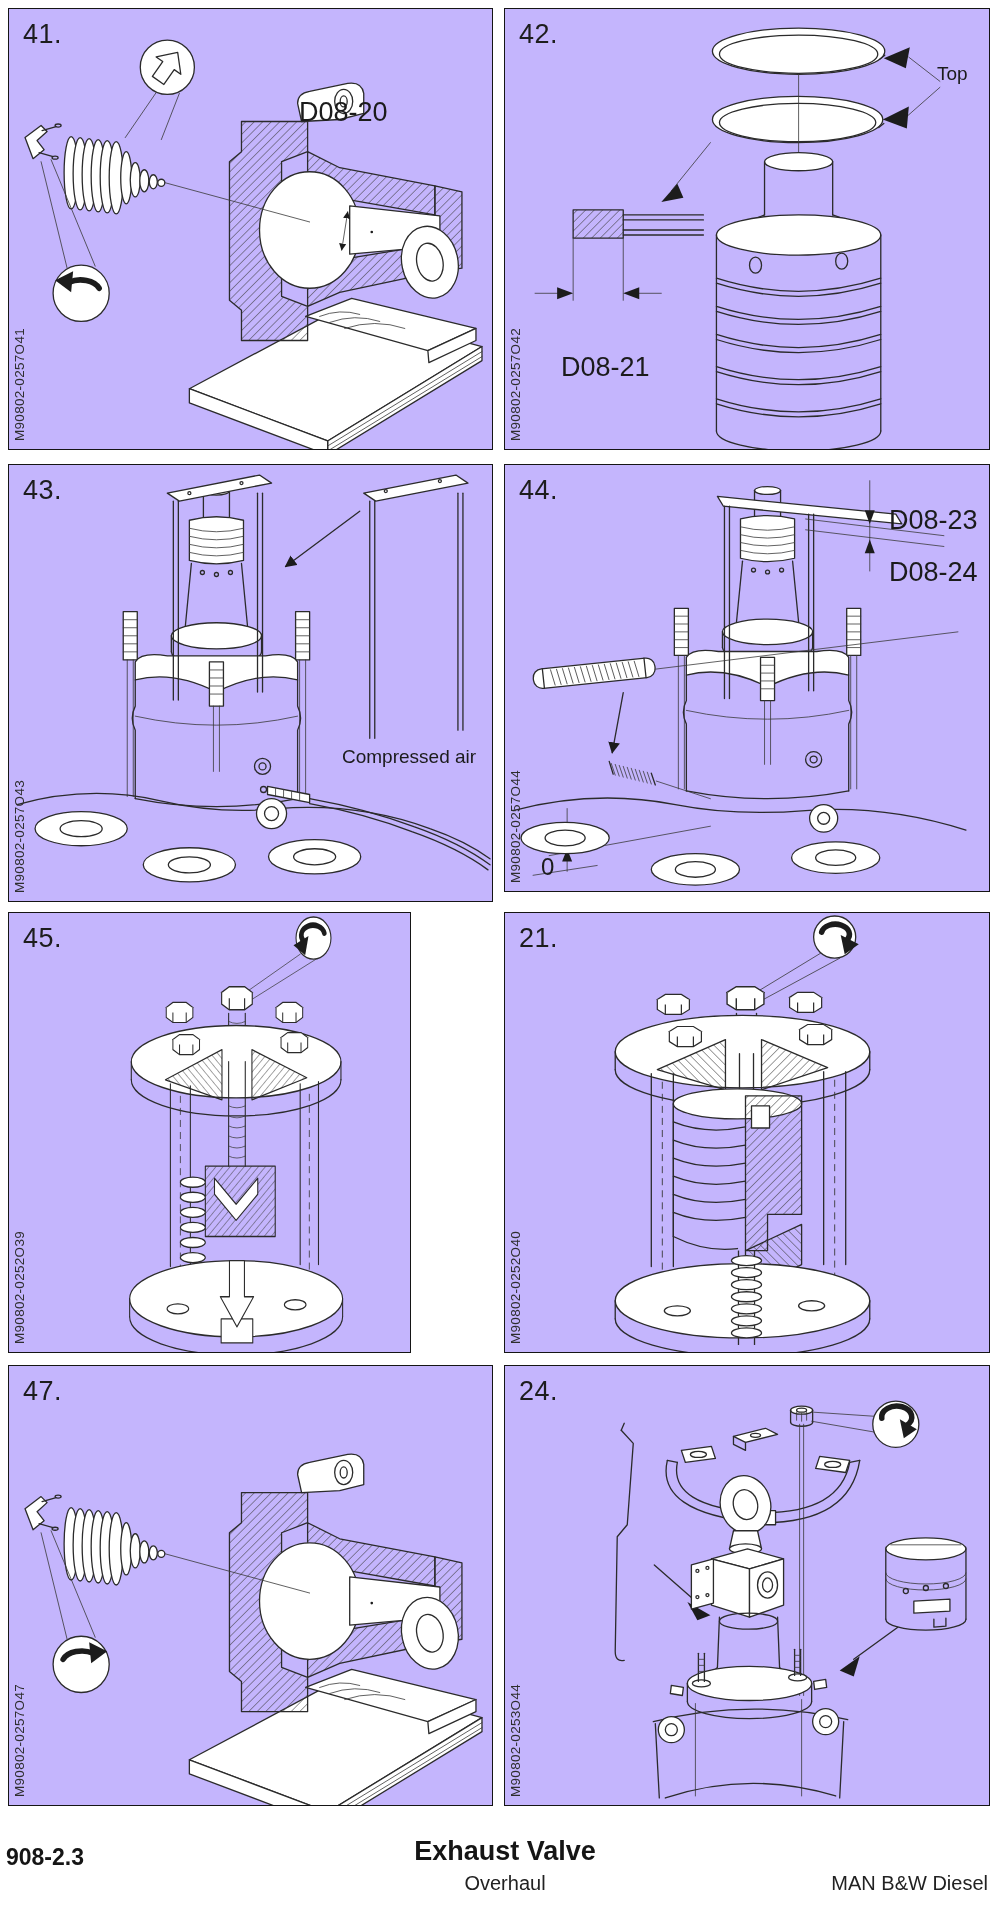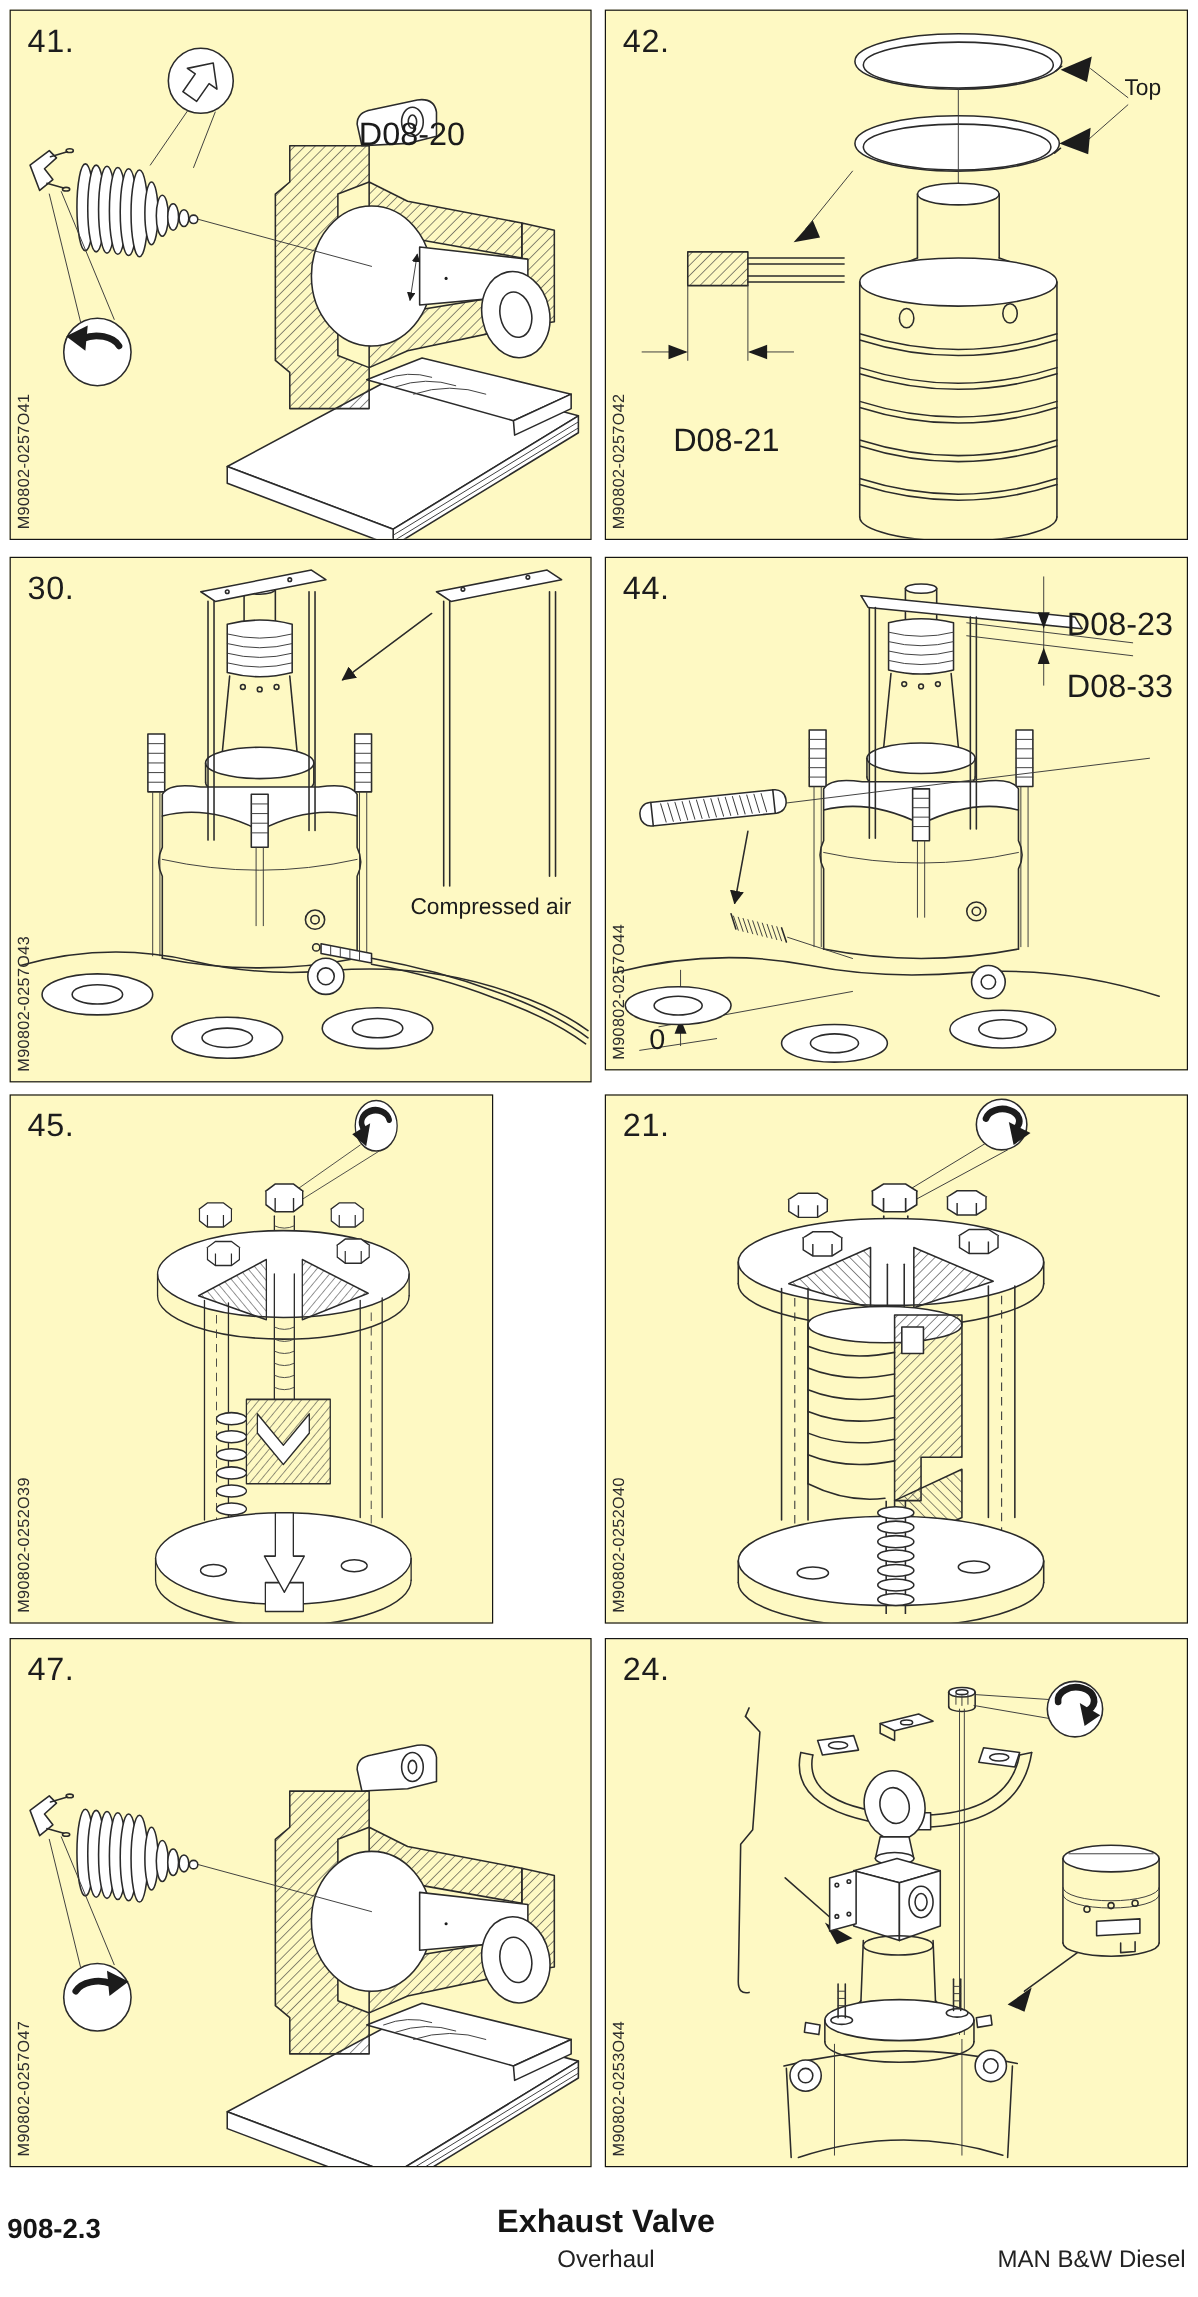--- a/index.html
+++ b/index.html
@@ -1,18 +1,18 @@
 <!DOCTYPE html>
 <html><head>
 <meta charset="utf-8">
 <style>
   html,body{margin:0;padding:0;background:#fff;}
   .page{position:relative;width:998px;height:1914px;background:#fff;overflow:hidden;
         font-family:"Liberation Sans","DejaVu Sans",sans-serif;color:#1a1a1a;}
-  .panel{position:absolute;border:1.6px solid #151515;background:#fef9c3;box-sizing:border-box;padding-left:17px;}
+  .panel{position:absolute;border:1.6px solid #151515;background:#c4b5fd;box-sizing:border-box;padding-left:17px;}
   .panel svg.art{position:absolute;left:0;top:0;width:100%;height:100%;}
   .fig-num{position:absolute;left:14px;top:10px;font-size:27px;letter-spacing:.5px;color:#1d1d1d;}
   .fig-code{position:absolute;left:3px;bottom:8px;writing-mode:vertical-rl;transform:rotate(180deg);
             font-size:13.5px;color:#2e2e2e;letter-spacing:.3px;}
   .lbl{position:absolute;color:#1b1b1b;white-space:nowrap;}
   .lbl-big{font-size:27px;}
   .lbl-mid{font-size:19px;}
   .lbl-zero{font-size:24px;}
   .footer-section{position:absolute;left:6px;top:1844px;font-size:23px;font-weight:bold;color:#151515;}
   .footer-center{position:absolute;left:0;width:1010px;text-align:center;}
@@ -247,21 +247,21 @@
         <ellipse cx="72" cy="362" rx="46" ry="17" class="sw"></ellipse>
           <ellipse cx="72" cy="362" rx="21" ry="8" class="s"></ellipse>
         <ellipse cx="180" cy="398" rx="46" ry="17" class="sw"></ellipse>
           <ellipse cx="180" cy="398" rx="21" ry="8" class="s"></ellipse>
         <ellipse cx="305" cy="390" rx="46" ry="17" class="sw"></ellipse>
           <ellipse cx="305" cy="390" rx="21" ry="8" class="s"></ellipse>
         <circle cx="262" cy="347" r="15" class="sw"></circle>
           <circle cx="262" cy="347" r="7" class="s"></circle>
       </g>
     </svg>
-    <span class="fig-num">30.</span>
+    <span class="fig-num">43.</span>
     <span class="fig-code">M90802-0257O43</span>
     <div class="lbl lbl-mid" style="left:333px;top:281px;">Compressed air</div>
   </section>
 
   <section class="panel" style="left:504px;top:464px;width:486px;height:428px;">
     <svg class="art" viewBox="0 0 483 434" preserveAspectRatio="none">
       <use href="#assy" transform="translate(55,0)"></use>
       <g>
         <path d="M212,32 L390,50 L396,60 L218,42 Z" class="sw"></path>
         <line x1="219" y1="42" x2="219" y2="238" class="s"></line>
@@ -304,21 +304,21 @@
           <ellipse cx="190" cy="412" rx="20" ry="8" class="s"></ellipse>
         <ellipse cx="330" cy="400" rx="44" ry="16" class="sw"></ellipse>
           <ellipse cx="330" cy="400" rx="20" ry="8" class="s"></ellipse>
         <circle cx="318" cy="360" r="14" class="sw"></circle>
           <circle cx="318" cy="360" r="6" class="s"></circle>
       </g>
     </svg>
     <span class="fig-num">44.</span>
     <span class="fig-code">M90802-0257O44</span>
     <div class="lbl lbl-big" style="left:384px;top:40px;">D08-23</div>
-    <div class="lbl lbl-big" style="left:384px;top:92px;">D08-33</div>
+    <div class="lbl lbl-big" style="left:384px;top:92px;">D08-24</div>
     <div class="lbl lbl-zero" style="left:36px;top:388px;">0</div>
   </section>
 
   <section class="panel" style="left:8px;top:912px;width:403px;height:441px;">
     <svg class="art" viewBox="0 0 482 437" preserveAspectRatio="none">
       <g>
         <circle cx="366" cy="25" r="21" class="sw"></circle>
         <path d="M379,20 A14,10 0 1 0 354,28" class="arr"></path>
         <polygon points="342,32 360,23 356,42" class="sf"></polygon>
         <line x1="350" y1="41" x2="283" y2="80" class="thin"></line>

